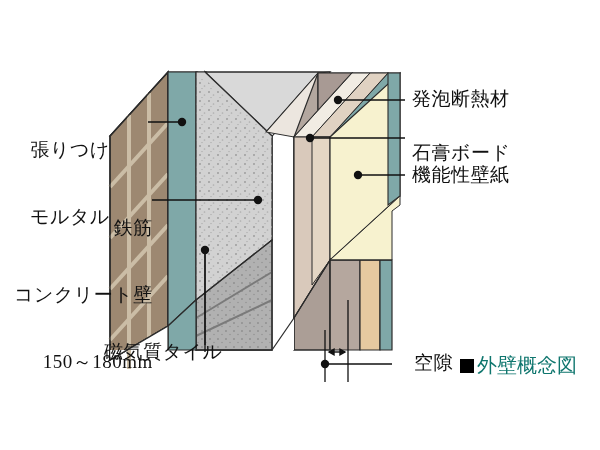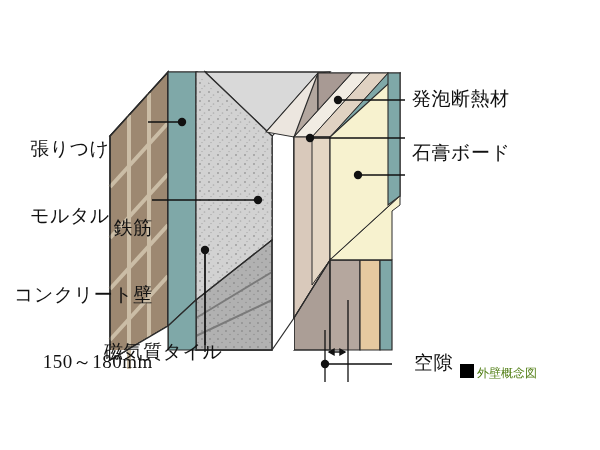--- a/index.html
+++ b/index.html
@@ -4,21 +4,21 @@
 <style>
   html,body{margin:0;padding:0;}
   body{
     width:600px;height:450px;background:#ffffff;
     font-family:"Liberation Serif","DejaVu Serif",serif;
     color:#111111;overflow:hidden;position:relative;
   }
   #stage{position:absolute;inset:0;}
   .lbl{position:absolute;font-size:19px;line-height:1.18;white-space:pre;color:#111;letter-spacing:.5px;}
   svg{position:absolute;left:0;top:0;}
-  .legend{position:absolute;font-size:12px;white-space:nowrap;color:#4d7c0f;margin-top:12px;}
+  .legend{position:absolute;font-size:20px;white-space:nowrap;color:#0f766e;}
   .legend .sq{display:inline-block;width:14px;height:14px;background:#000;margin-right:3px;vertical-align:-1px;}
 </style>
 </head>
 <body>
 
 <div id="stage">
 
   <svg width="600" height="450" viewBox="0 0 600 450">
 
     <polygon points="205,72 330,72 272,136 147,136" fill="#d9d9d9" stroke="#2b2b2b" stroke-width="1.4"></polygon>
@@ -134,33 +134,34 @@
       <circle cx="182" cy="122" r="4.2"></circle>
       <circle cx="258" cy="200" r="4.2"></circle>
       <circle cx="338" cy="100" r="4.2"></circle>
       <circle cx="310" cy="138" r="4.2"></circle>
       <circle cx="358" cy="175" r="4.2"></circle>
       <circle cx="205" cy="250" r="4.2"></circle>
       <circle cx="325" cy="364" r="4.2"></circle>
     </g>
   </svg>
 
-  <div class="lbl" style="left:30px;top:94px;text-align:center;font-family:Liberation Mono, monospace;">
+  <div class="lbl" style="left:30px;top:94px;text-align:right;">
     <div>張りつけ</div>
     <div>モルタル</div>
   </div>
 
   <div class="lbl" style="left:14px;top:172px;text-align:right;">
     <div>鉄筋</div>
     <div>コンクリート壁</div>
     <div class="num">150～180mm</div>
   </div>
 
   <div class="lbl" style="left:412px;top:88px;text-align:center;">発泡断熱材</div>
   <div class="lbl" style="left:412px;top:142px;">石膏ボード</div>
+  <div class="lbl" style="left:412px;top:164px;">機能性壁紙</div>
 
   <div class="lbl" style="left:104px;top:341px;font-family:Liberation Serif, serif;">磁気質タイル</div>
   <div class="lbl" style="left:414px;top:352px;">空隙</div>
 
   <div class="legend" style="left:460px;top:352px;">
     <span class="sq"></span><span>外壁概念図</span>
   </div>
 
 </div>
 

